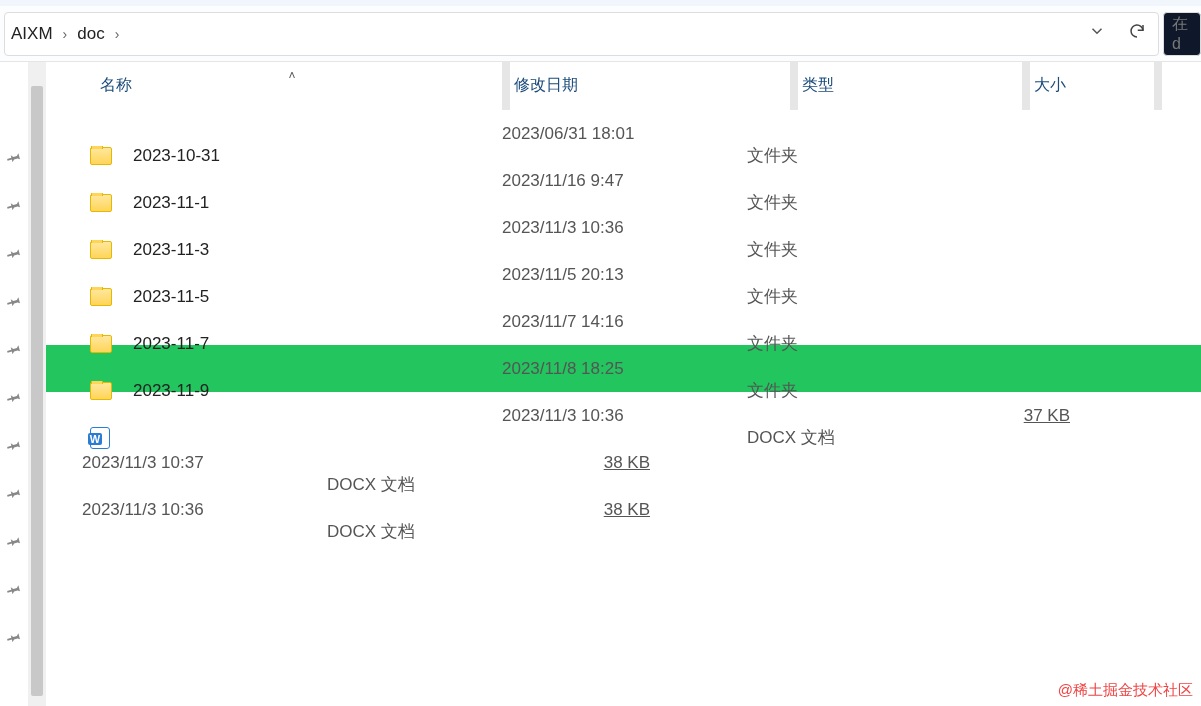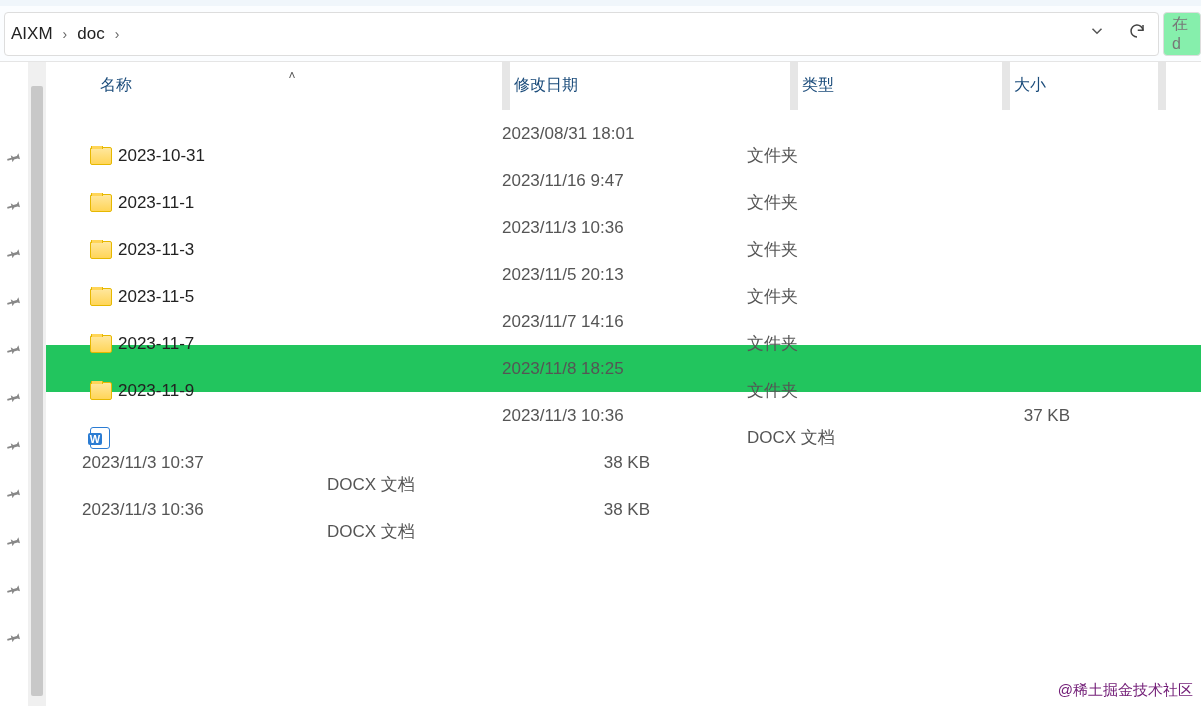--- a/index.html
+++ b/index.html
@@ -51,21 +51,21 @@
 .breadcrumb .right-icons {
   display: flex;
   align-items: center;
   gap: 22px;
 }
 .down-chev svg, .refresh svg {
   width: 18px; height: 18px;
 }
 .search {
   width: 38px;
-  background: #86efac;
+  background: #0f172a;
   height: 44px;
   border: 1px solid #ddd;
   border-radius: 4px;
   margin-right: 0;
   display: flex;
   align-items: center;
   padding: 0 8px;
   color: #777;
   font-size: 16px;
   overflow: hidden;
@@ -114,22 +114,22 @@
   height: 48px;
   align-items: center;
   color: #1a4b7a;
   font-size: 16px;
   border-bottom: 1px solid transparent;
 }
 .cols-header > div { padding: 0 4px; }
 .cols-header .col-check { width: 36px; }
 .cols-header .col-name { width: 420px; padding-left: 18px; display:flex; align-items:center; position:relative;}
 .cols-header .col-date { width: 280px; }
-.cols-header .col-type { width: 204px; }
-.cols-header .col-size { width: 148px; text-align: left; }
+.cols-header .col-type { width: 224px; }
+.cols-header .col-size { width: 124px; text-align: left; }
 .sort-ind {
   position: absolute;
   left: 50%;
   top: -6px;
   transform: translateX(-50%);
   font-size: 12px;
   color: #555;
 }
 .header-sep {
   height: 48px;
@@ -140,25 +140,25 @@
 .rows { }
 .row {
   display: flex;
   height: 47px;
   align-items: center;
   font-size: 17px;
   color: #222;
 }
 .row.selected { background: #22c55e; }
 .row .c-check { width: 36px; }
-.row .c-name { width: 420px; padding-left: 8px; display:flex; align-items:center; gap: 6px; overflow:hidden; white-space:nowrap;margin-top:44px;}
+.row .c-name { width: 420px; padding-left: 8px; display:flex; align-items:center; gap: 21px; overflow:hidden; white-space:nowrap;margin-top:44px;}
 .row .c-name .txt { overflow:hidden; text-overflow:ellipsis; }
 .row .c-date { width: 245px; color: #555; }
 .row .c-type { width: 201px; color: #555; margin-top: 44px; }
-.row .c-size { width: 132px; color: #555; text-align: right; padding-right: 10px;}
+.row .c-size { width: 132px; color: #555; text-align: right; padding-right: 10px; text-decoration: underline;}
 .icon-folder {
   width: 22px; height: 18px;
   background: linear-gradient(#ffe79e, #ffd558);
   border: 1px solid #e6b800;
   border-radius: 2px;
   position: relative;
   flex-shrink: 0;
 }
 .icon-folder:before{
   content:"";
@@ -193,21 +193,21 @@
   height:12px;
   line-height:12px;
   text-align:center;
   background:#2b7cd3;
   border-radius:2px;
 }
 .watermark {
   position: absolute;
   right: 8px;
   bottom: 6px;
-  color: #701a75;
+  color: #ef4444;
   font-size: 15px;
 }
 </style>
 </head>
 <body>
 
 <div class="toolbar">
   <div class="breadcrumb">
     <div class="path">
         <span class="seg">AIXM</span>
@@ -288,21 +288,21 @@
       <div class="col-size"><span>大小</span></div>
       <div class="header-sep"></div>
     </div>
     <div class="rows">
         <div class="row">
           <div class="c-check"></div>
           <div class="c-name">
             <span class="icon-folder"></span>
             <span class="txt">2023-10-31</span>
           </div>
-          <div class="c-date">2023/08/31 18:01</div>
+          <div class="c-date">2023/06/31 18:01</div>
           <div class="c-type">文件夹</div>
           <div class="c-size"></div>
         </div>
         <div class="row">
           <div class="c-check"></div>
           <div class="c-name">
             <span class="icon-folder"></span>
             <span class="txt">2023-11-1</span>
           </div>
           <div class="c-date">2023/11/16 9:47</div>

